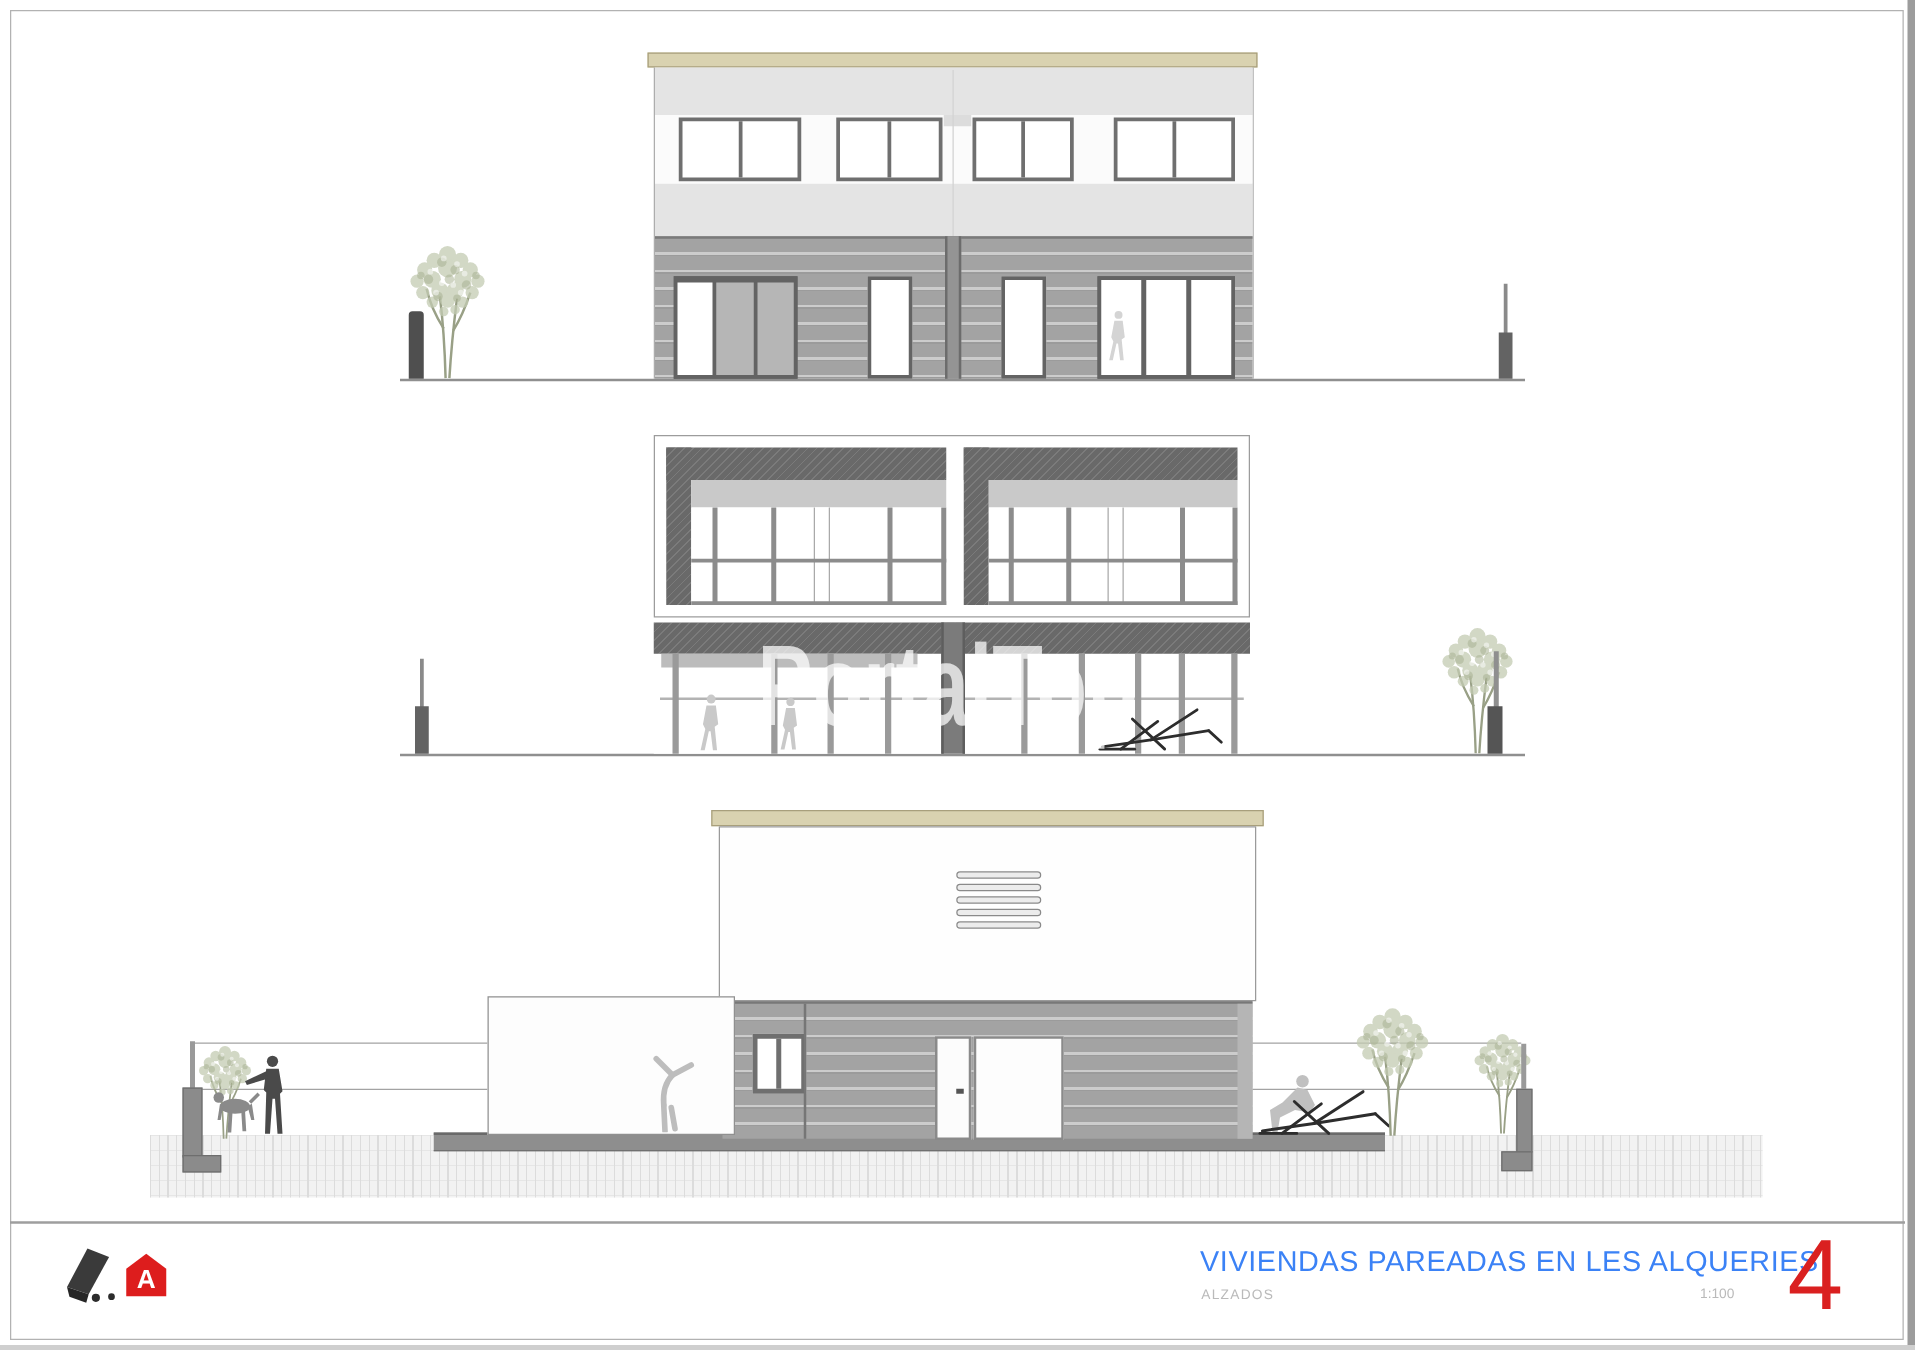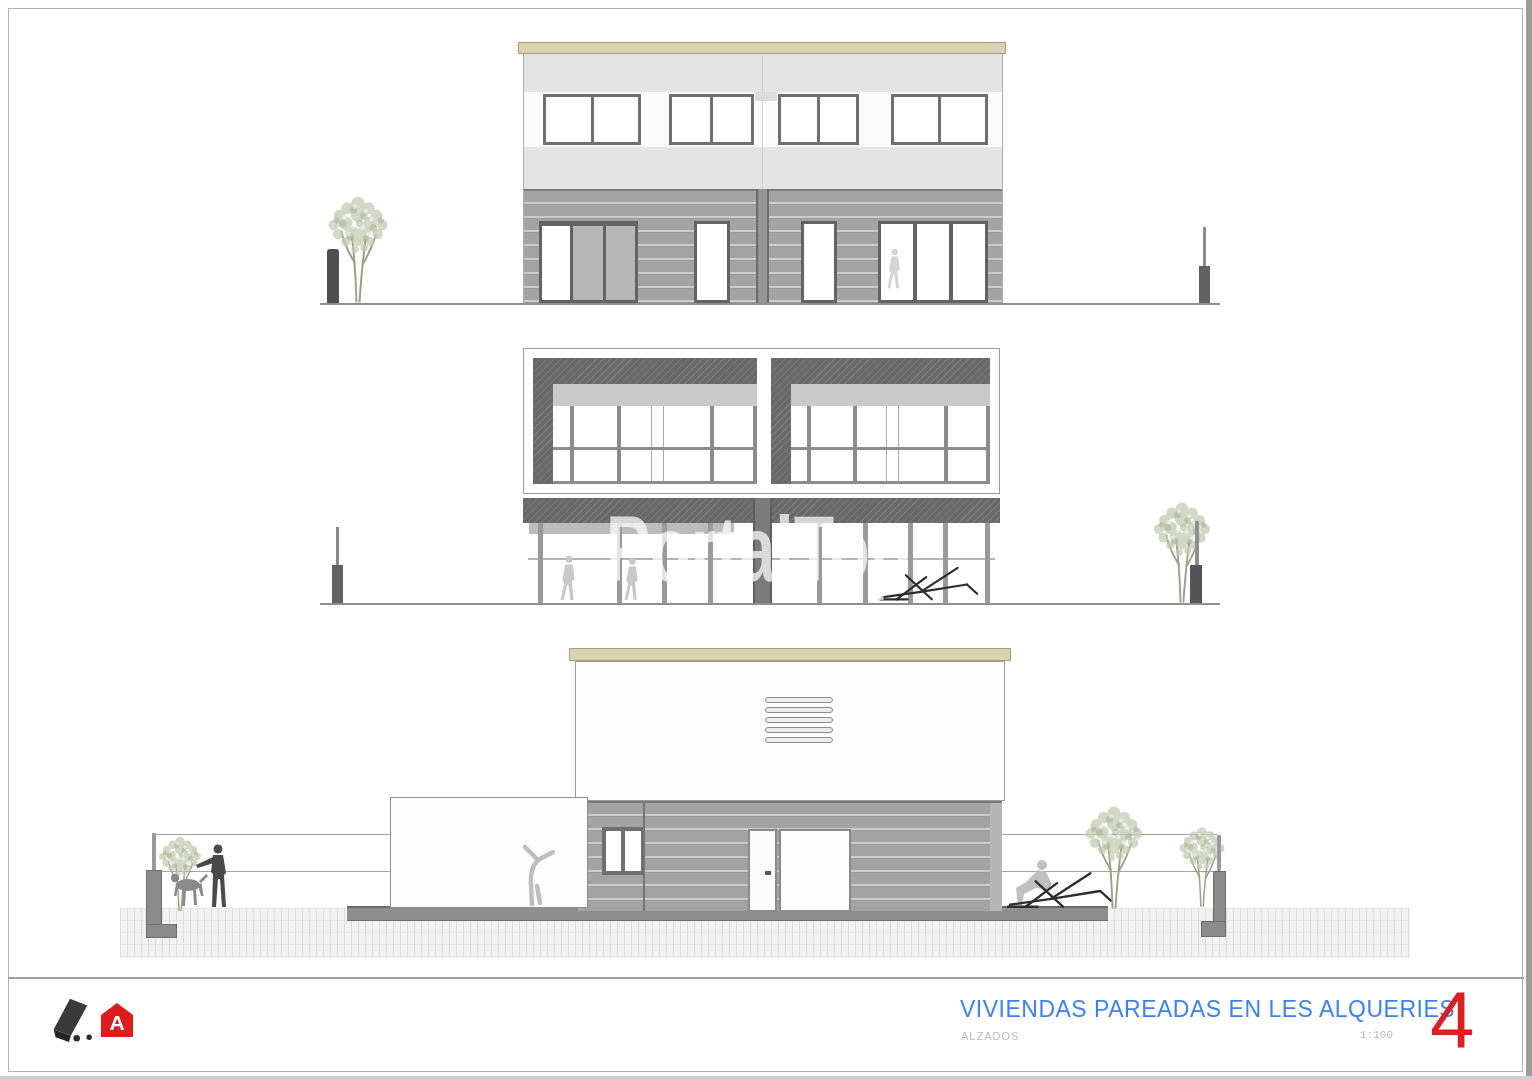--- a/index.html
+++ b/index.html
@@ -33,21 +33,21 @@
                      repeating-linear-gradient(180deg,#e6e6e6 0 1px,rgba(0,0,0,0) 1px 12px);}
   .louver-slat{height:6px;margin-bottom:4px;background:#ececec;border:1px solid #8a8a8a;border-radius:3px;box-sizing:border-box;}
   .garage{border:3px solid #636363;border-top:5px solid #636363;background:#636363;box-sizing:border-box;display:flex;gap:3px;}
   .garage .p1{flex:1;background:#fff;}
   .garage .p2{flex:1.05;background:#b6b6b6;}
   .rgroup{border:3px solid #636363;background:#636363;box-sizing:border-box;display:flex;gap:4px;}
   .rgroup .pp{flex:1;background:#fff;position:relative;overflow:hidden;}
   
   .t-title{font-size:23px;letter-spacing:.5px;color:#3b82f6;white-space:nowrap;}
   .t-sub{font-size:11px;letter-spacing:1px;color:#bababa;}
-  .t-scale{font-size:11px;color:#bababa;font-family:Liberation Mono, monospace;}
+  .t-scale{font-size:11px;color:#bababa;}
   .t-num{font-size:80px;line-height:1;color:#da2020;}
   .watermark{font-size:92px;font-weight:bold;color:rgba(255,255,255,.72);
     transform:scaleX(.72);transform-origin:left top;white-space:nowrap;z-index:60;}
 </style>
 </head>
 <body>
 
 <svg width="0" height="0" style="position:absolute">
   <defs>
     <symbol id="sym-tree" viewBox="0 0 100 150">

